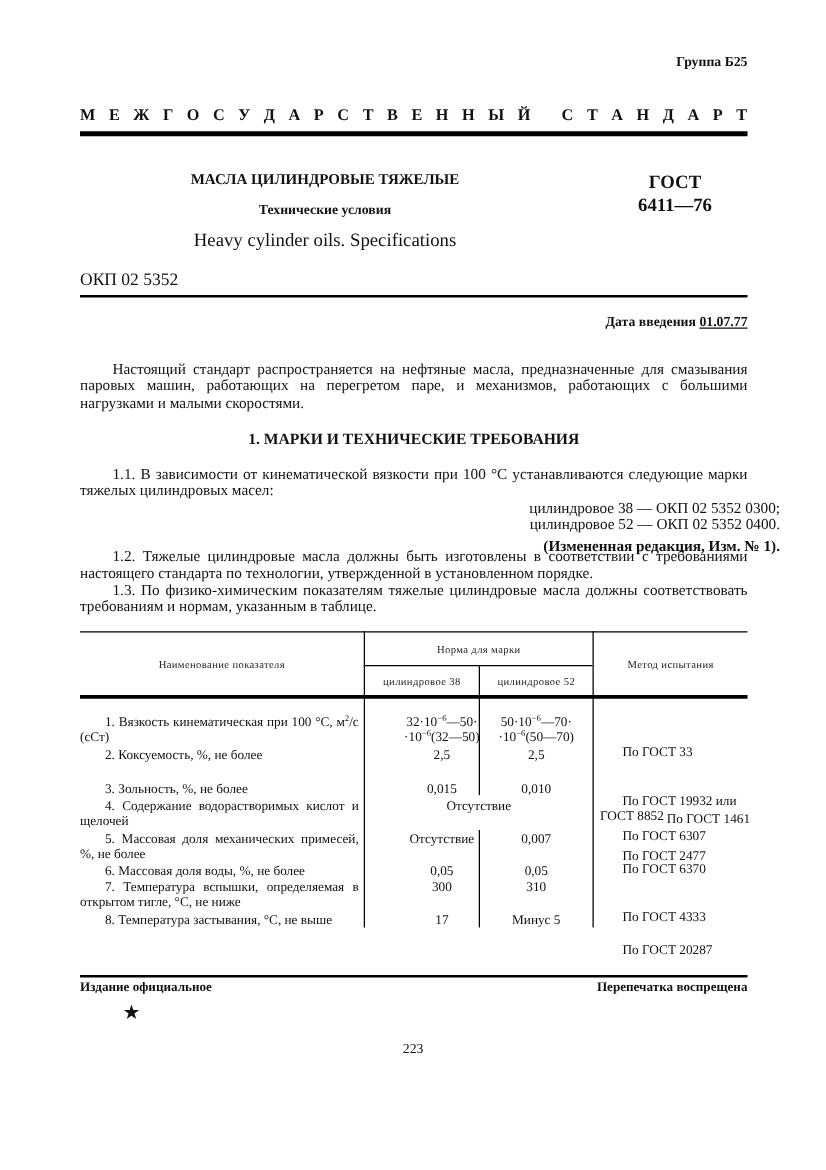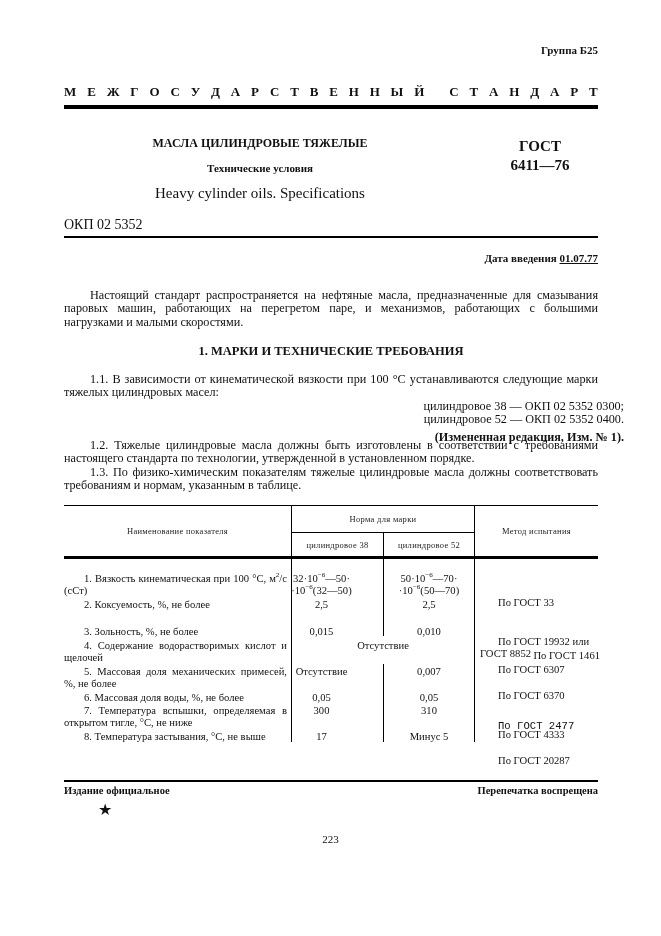--- a/index.html
+++ b/index.html
@@ -28,21 +28,21 @@
   }
   .indent { text-indent: 26px; }
   .section-title { left: 64px; width: 534px; top: 344px; text-align: center; font-size: 12.5px; font-weight: bold; }
   .line { left: 64px; width: 534px; font-size: 12.2px; line-height: 13.4px; text-align: right; }
   .bold { font-weight: bold; }
   .th { font-size: 8.5px; letter-spacing: 0.3px; color: #222; text-align: center; }
   .vline { width: 1px; background: #000; }
   .cell { font-size: 10.6px; line-height: 12px; }
   .cname { left: 64px; width: 223px; text-align: justify; }
   .cname .t { display: block; text-indent: 20px; }
-  .c38 { left: 276px; width: 91px; text-align: center; }
+  .c38 { left: 308px; width: 91px; text-align: center; }
   .c52 { left: 384px; width: 90px; text-align: center; }
   .cmeth { left: 480px; width: 120px; }
   .cmeth .t { display: block; text-indent: 18px; margin-top: 24px; }
   .foot-left { left: 64px; top: 785px; font-size: 10.5px; font-weight: bold; }
   .foot-right { right: 63px; top: 785px; font-size: 10.5px; font-weight: bold; }
   .star { left: 98px; top: 800px; font-size: 16px; }
   .pagenum { left: 0; width: 661px; top: 833px; text-align: center; font-size: 11px; }
   sup { font-size: 7px; vertical-align: super; line-height: 0; }
 </style>
 </head>
@@ -163,21 +163,21 @@
   <div class="abs cell c52" style="top:666px;">0,007</div>
   <div class="abs cell cmeth" style="top:666px;">
       <span class="t">По ГОСТ 6370</span>
     </div>
 
   <div class="abs cell cname" style="top:692px;">
       <span class="t">6. Массовая доля воды, %, не более</span>
     </div>
   <div class="abs cell c38" style="top:692px;">0,05</div>
   <div class="abs cell c52" style="top:692px;">0,05</div>
-  <div class="abs cell cmeth" style="top:696px;font-family:Liberation Mono, monospace;">
+  <div class="abs cell cmeth" style="top:656px;">
       <span class="t">По ГОСТ 2477</span>
     </div>
 
   <div class="abs cell cname" style="top:705px;">
       <span class="t">7. Температура вспышки, определяемая в открытом тигле, °С, не ниже</span>
     </div>
   <div class="abs cell c38" style="top:705px;">300</div>
   <div class="abs cell c52" style="top:705px;">310</div>
   <div class="abs cell cmeth" style="top:705px;">
       <span class="t">По ГОСТ 4333</span>

